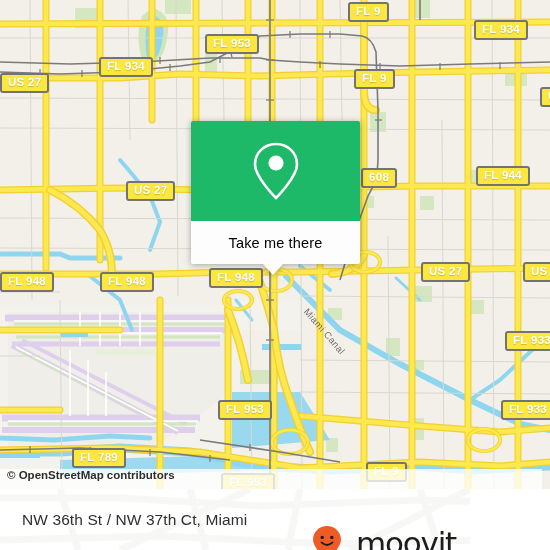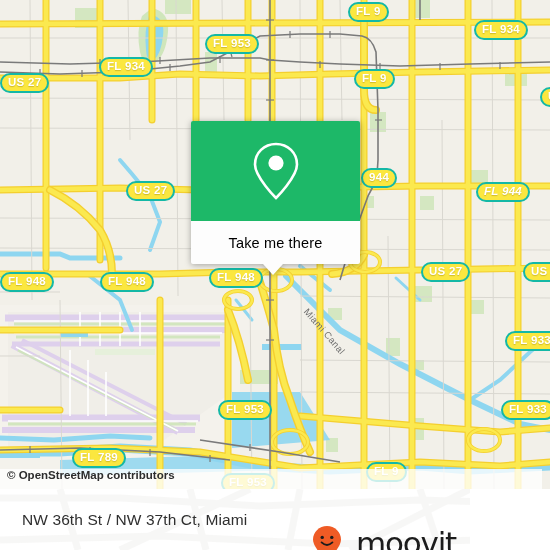--- a/index.html
+++ b/index.html
@@ -36,22 +36,22 @@
     font-size:14.5px;color:#000000;letter-spacing:.15px;
   }
   .popup-tail{
     position:absolute;left:72px;top:143px;width:0;height:0;
     border-left:10px solid transparent;border-right:10px solid transparent;
     border-top:11px solid #fdfdfd;
   }
 
   
   .shield{
-    position:absolute;background:#fbe73f;border:2px solid #14b8a6;
-    border-radius:10px;color:#fff;font-size:11.5px;font-weight:bold;
+    position:absolute;background:#fbe73f;border:2px solid #737373;
+    border-radius:3px;color:#fff;font-size:11.5px;font-weight:bold;
     padding:1px 6px 2px;letter-spacing:.3px;white-space:nowrap;
     text-shadow:0 1px 1px rgba(150,130,20,.45);
     line-height:13px;z-index:20;
   }
 
   
   .canal-label{
     position:absolute;color:#6f6f6f;font-size:9.5px;white-space:nowrap;
     z-index:15;letter-spacing:.4px;
   }
@@ -332,22 +332,22 @@
 
     <div id="shields">
         <div class="shield" style="left: 348px; top: 2px;">FL 9</div>
         <div class="shield" style="left: 474px; top: 20px;">FL 934</div>
         <div class="shield" style="left: 205px; top: 34px;">FL 953</div>
         <div class="shield" style="left: 99px; top: 57px;">FL 934</div>
         <div class="shield" style="left: 354px; top: 69px;">FL 9</div>
         <div class="shield" style="left: 0px; top: 73px;">US 27</div>
         <div class="shield" style="left: 540px; top: 87px;">U</div>
         <div class="shield" style="left: 126px; top: 181px;">US 27</div>
-        <div class="shield" style="left: 476px; top: 182px; font-style: italic;">FL 944</div>
-        <div class="shield" style="left: 361px; top: 168px;">944</div>
+        <div class="shield" style="left: 476px; top: 166px;">FL 944</div>
+        <div class="shield" style="left: 361px; top: 168px;">608</div>
         <div class="shield" style="left: 0px; top: 272px;">FL 948</div>
         <div class="shield" style="left: 100px; top: 272px;">FL 948</div>
         <div class="shield" style="left: 209px; top: 268px;">FL 948</div>
         <div class="shield" style="left: 421px; top: 262px;">US 27</div>
         <div class="shield" style="left: 523px; top: 262px;">US 2</div>
         <div class="shield" style="left: 505px; top: 331px;">FL 933</div>
         <div class="shield" style="left: 218px; top: 400px;">FL 953</div>
         <div class="shield" style="left: 501px; top: 400px;">FL 933</div>
         <div class="shield" style="left: 72px; top: 448px;">FL 789</div>
         <div class="shield" style="left: 221px; top: 473px;">FL 953</div>

